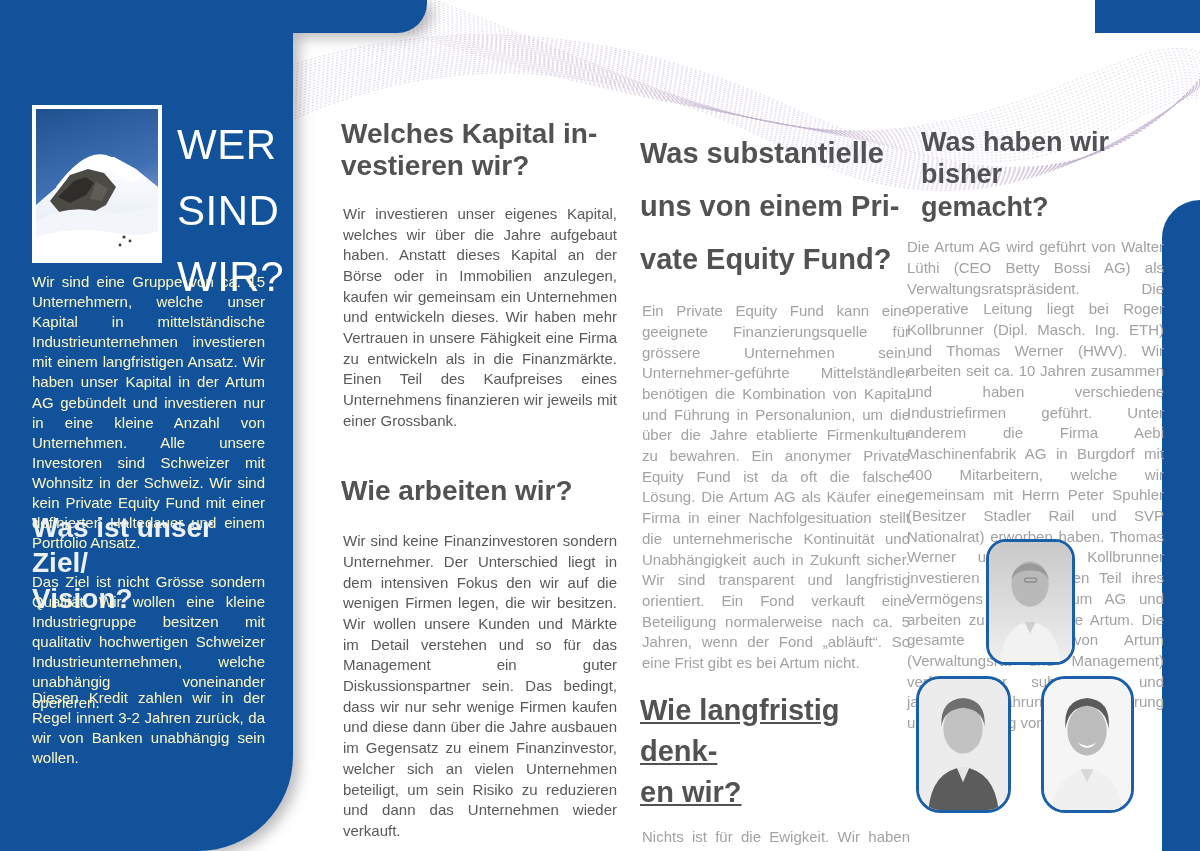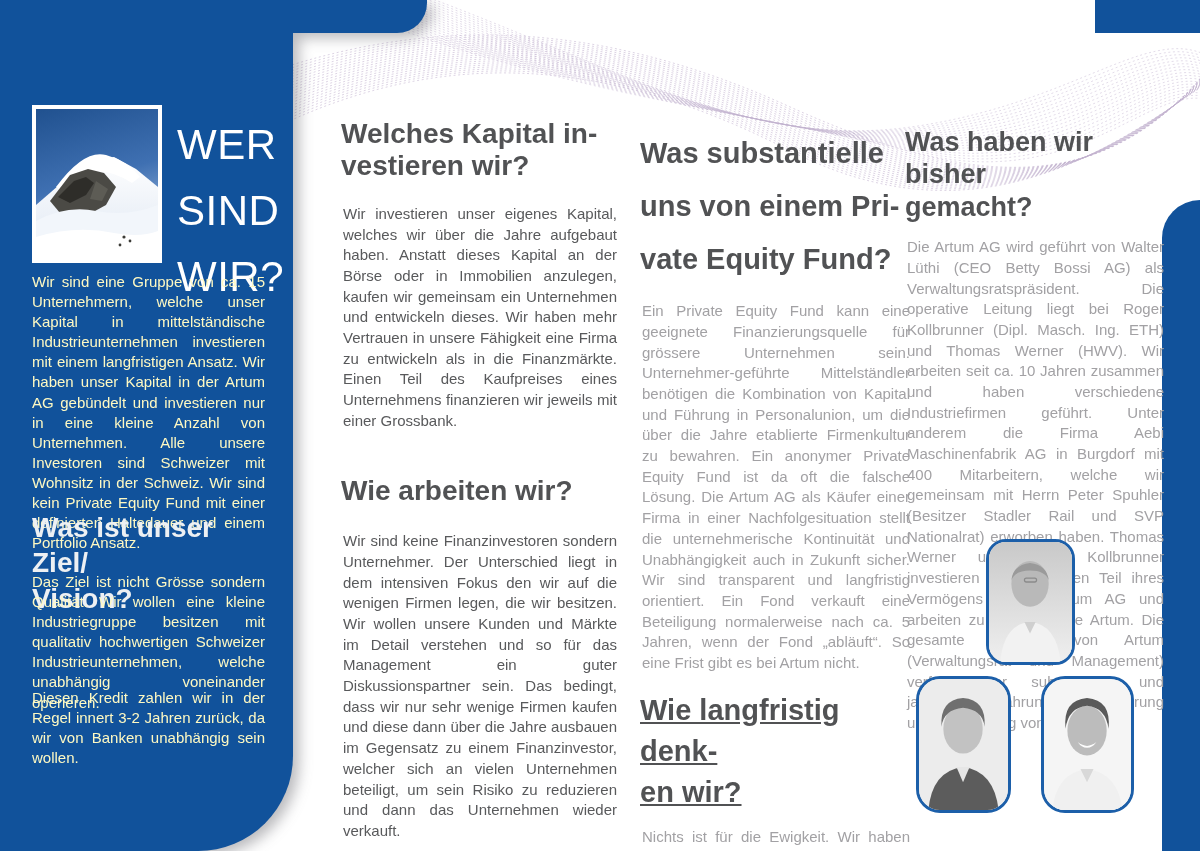--- a/index.html
+++ b/index.html
@@ -28,21 +28,21 @@
   .col-h{font-weight:700;color:#515254;margin:0;white-space:pre-line;}
   .col-p{margin:2px;font-size:15px;line-height:1.38;text-align:justify;}
   .dark-p{color:#58595B;}
   .light-p{color:#A2A1A4;}
   .c1{left:341px;top:118px;width:278px;}
   .c2{left:640px;top:127px;width:272px;}
   .c3{left:905px;top:126px;width:261px;}
   .h-c1{font-size:28px;line-height:1.14;}
   .h-c2a{font-size:29px;line-height:1.82;}
   .h-c2b{font-size:29px;line-height:1.42;text-decoration:underline;}
-  .h-c3{font-size:27px;line-height:1.2;}
+  .h-c3{font-size:27px;line-height:1.2;margin-left:16px;}
   
   .portrait{position:absolute;border:3px solid #1C5FA9;border-radius:20px;overflow:hidden;background:#e9e9e9;box-sizing:border-box;}
   .portrait svg{display:block;width:100%;height:100%;}
   .p1{left:986px;top:539px;width:89px;height:126px;}
   .p2{left:916px;top:676px;width:95px;height:137px;border-radius:24px;}
   .p3{left:1041px;top:676px;width:93px;height:137px;border-radius:24px;}
 </style>
 </head>
 <body style="--blue: #11529B;">
 

